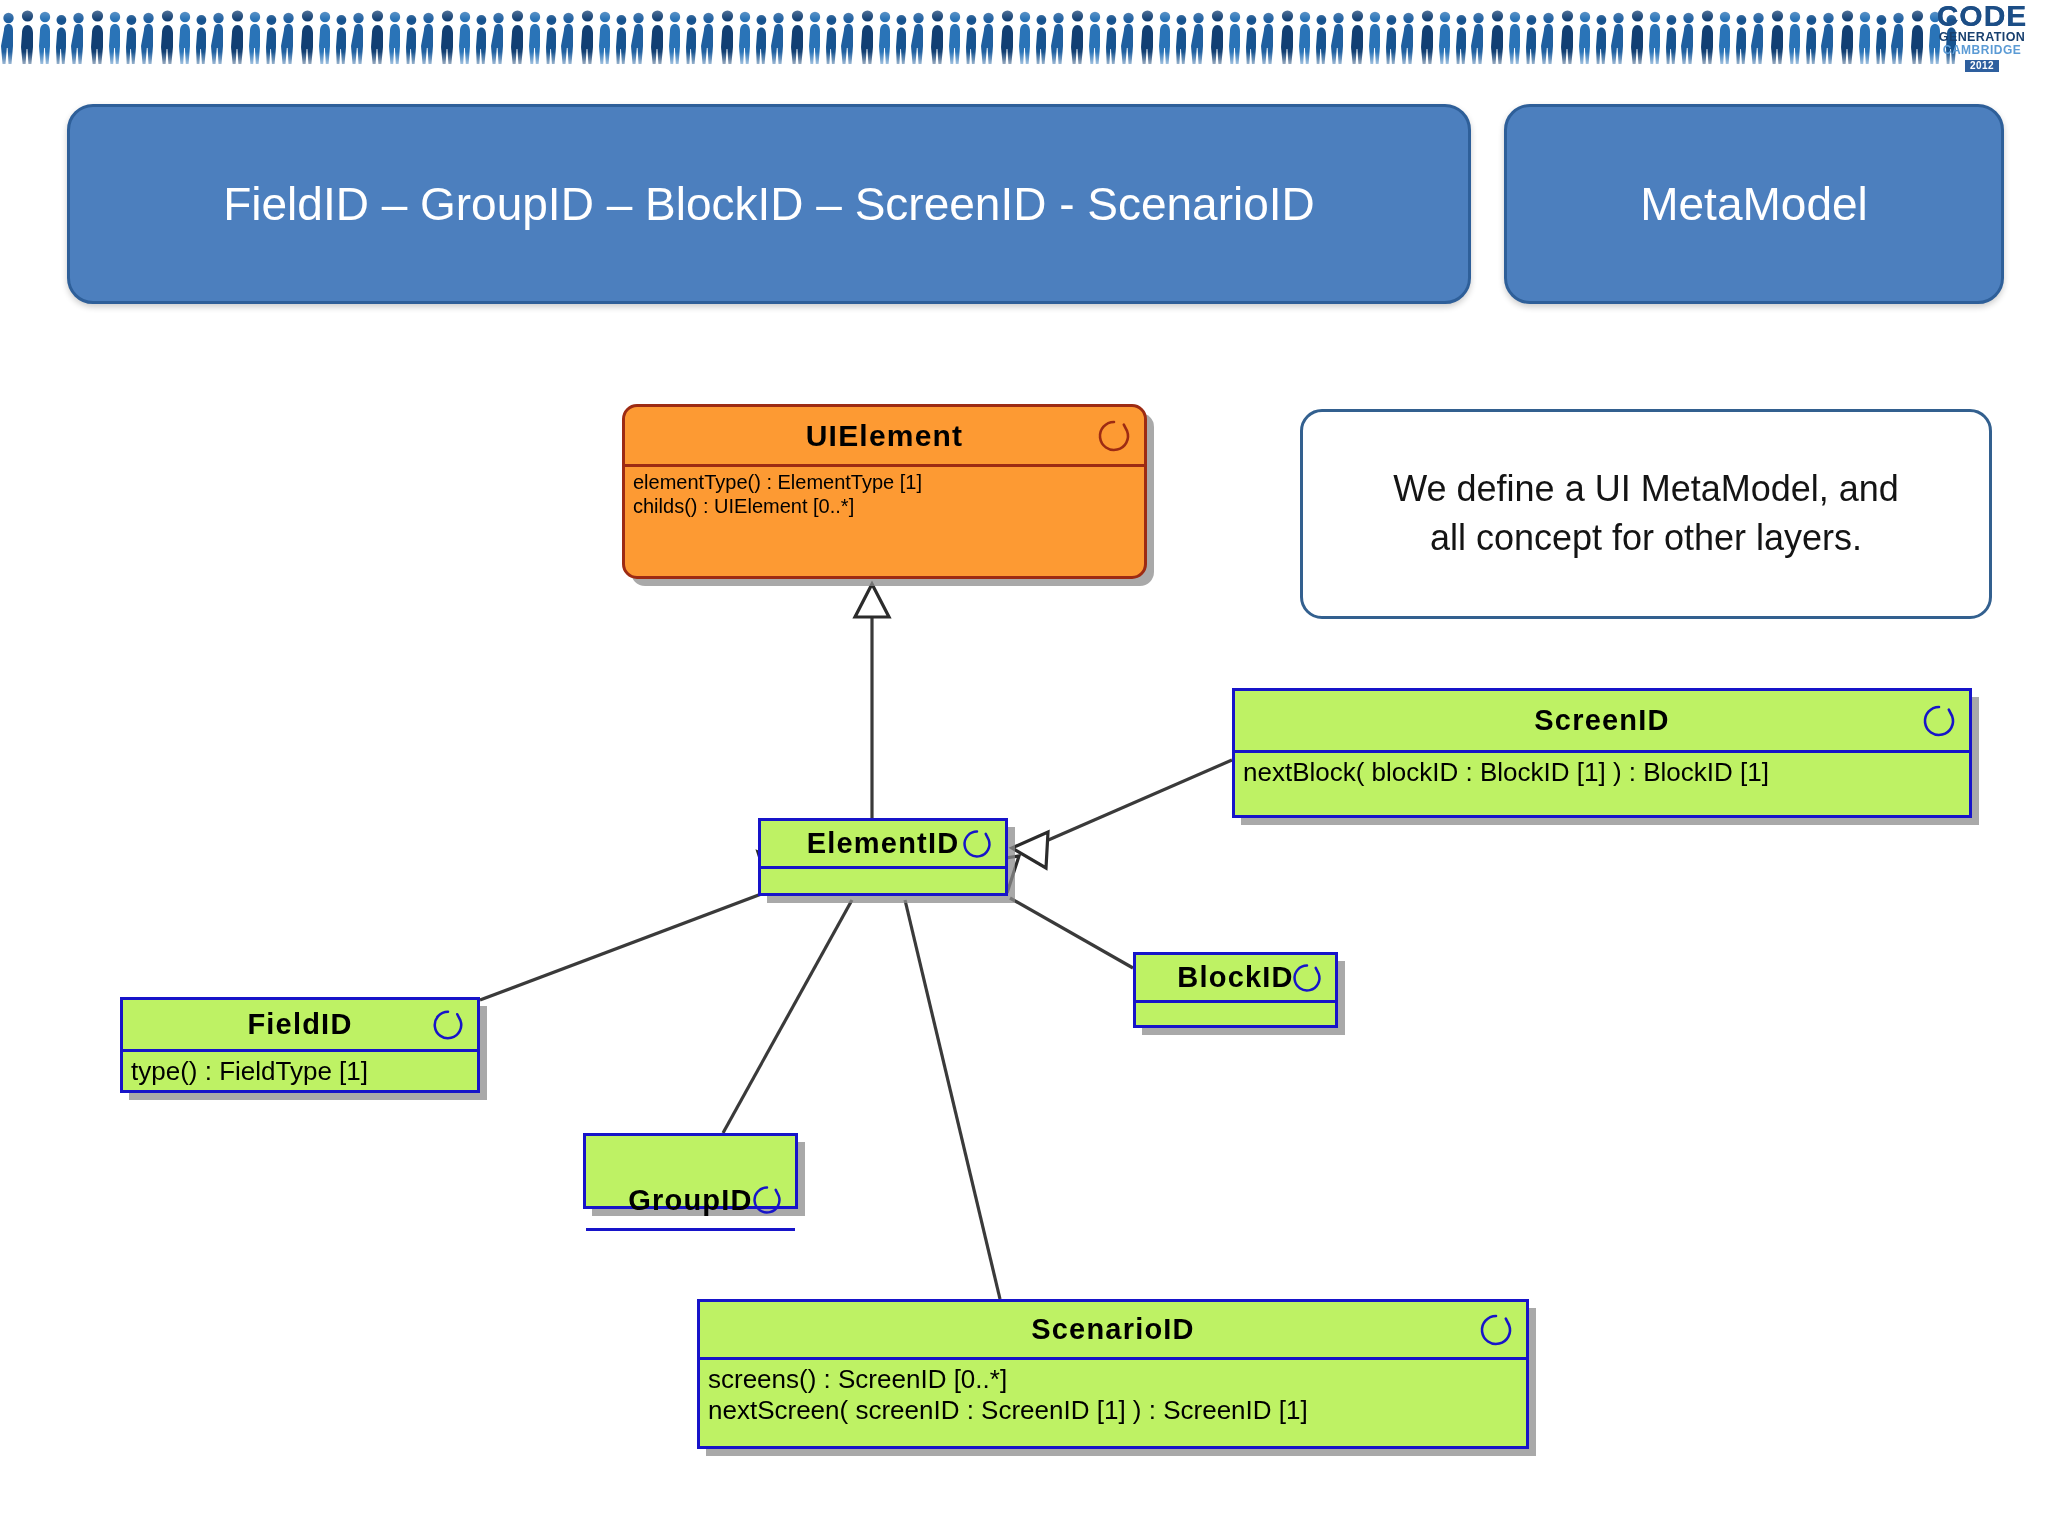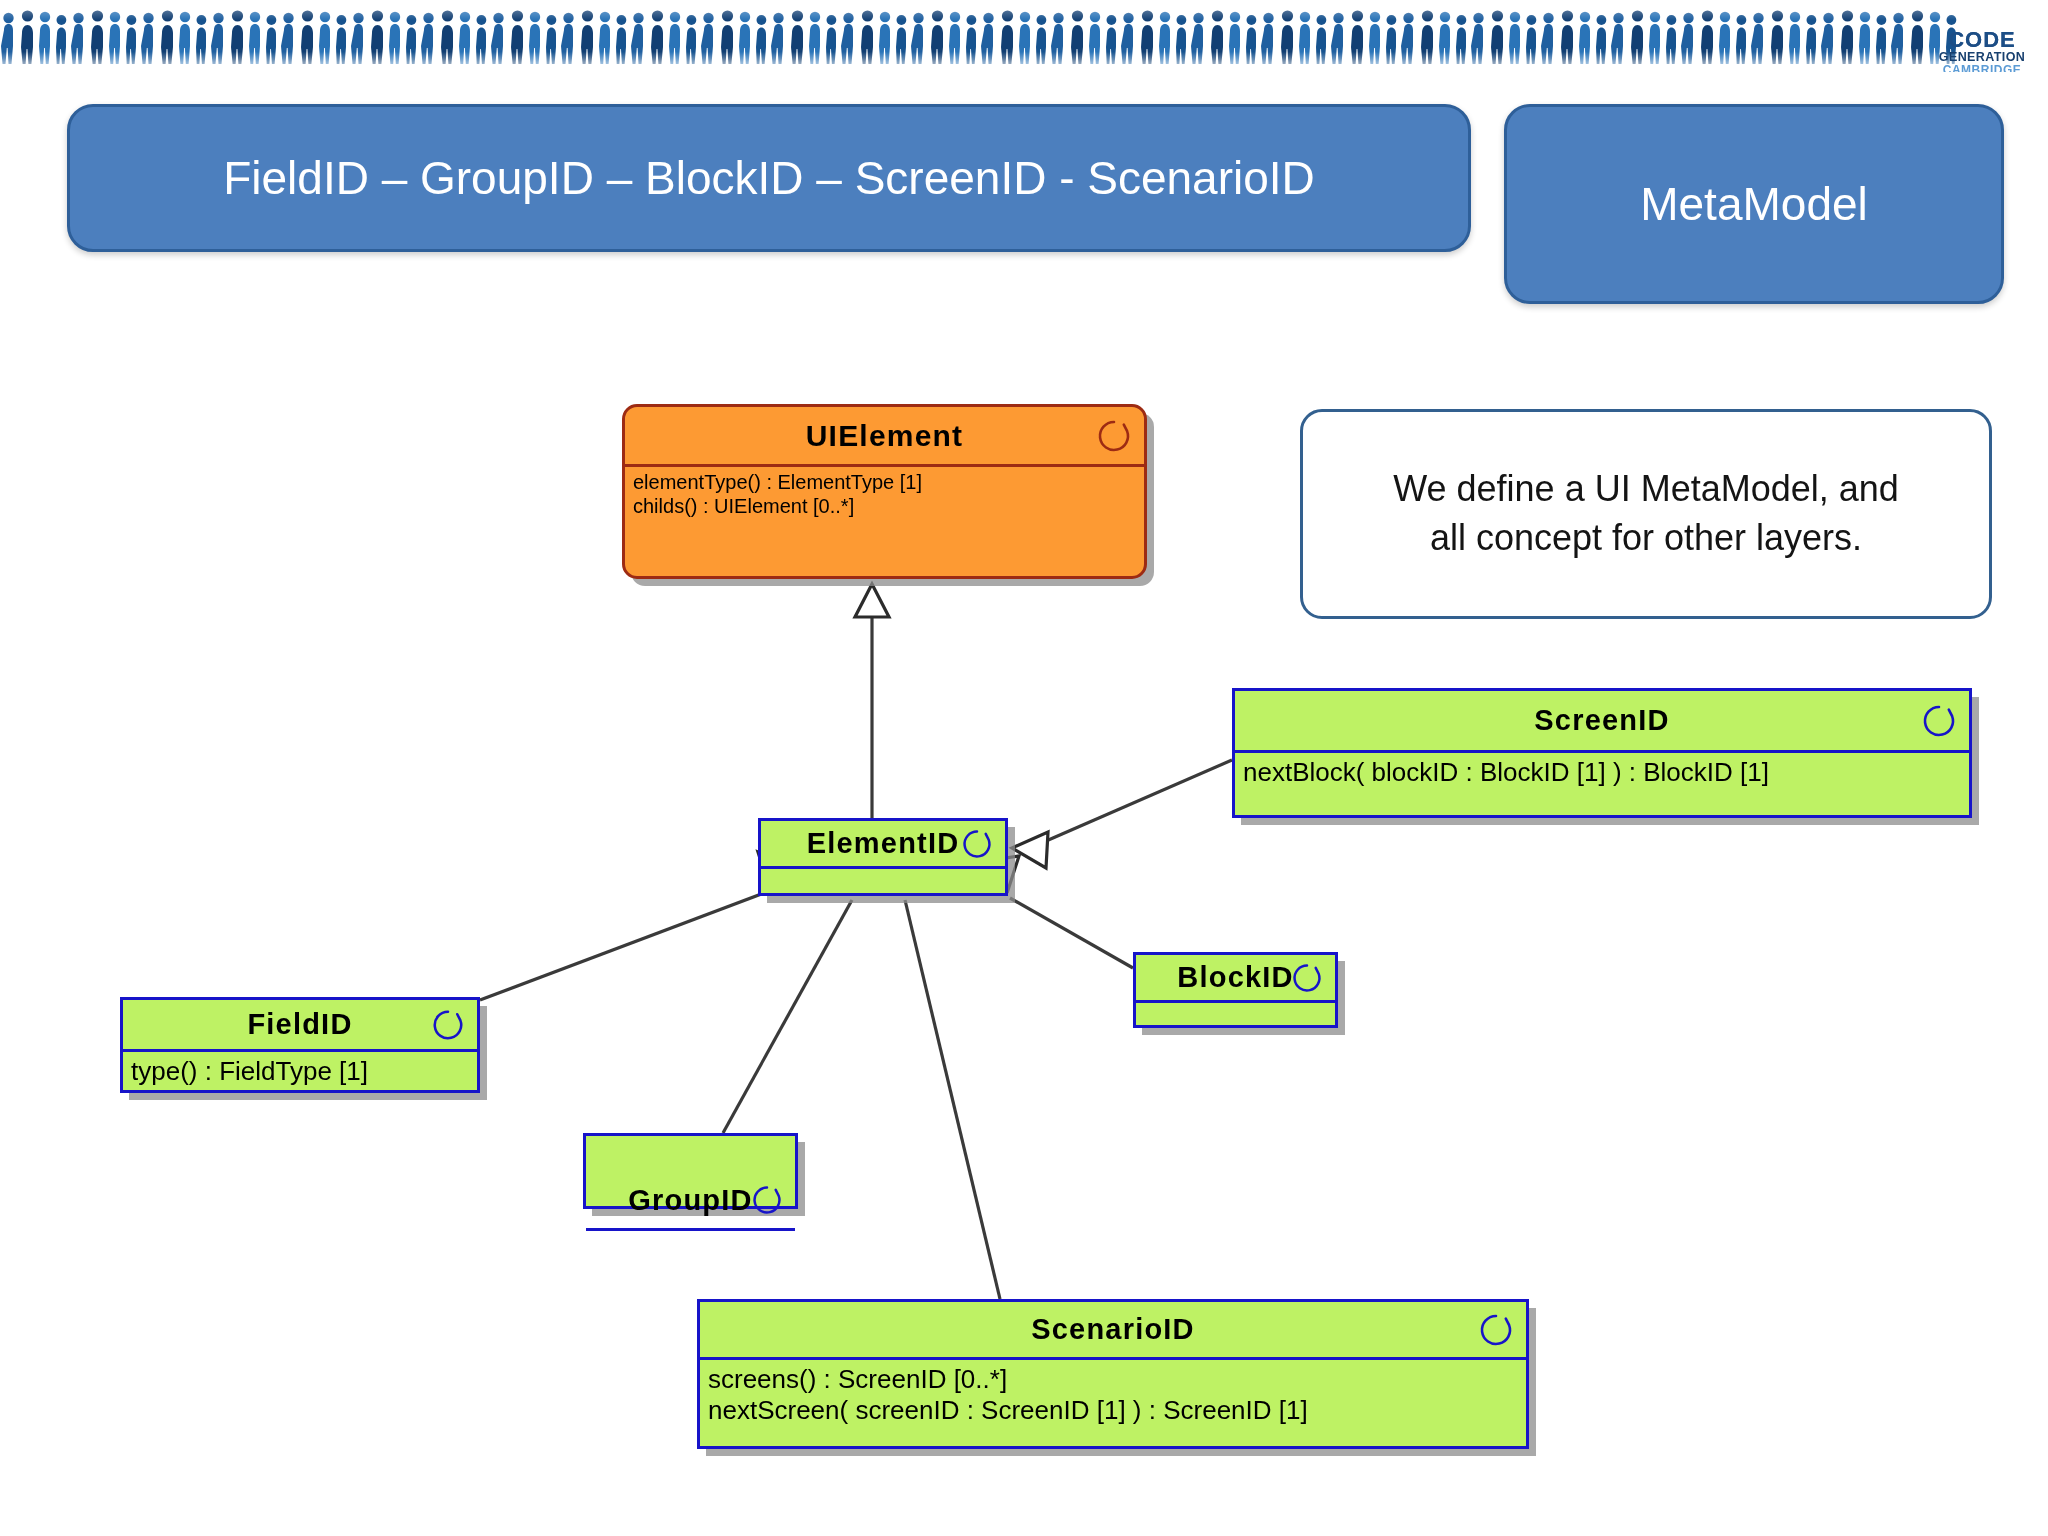--- a/index.html
+++ b/index.html
@@ -27,29 +27,28 @@
 
   #brand-logo {
     position: absolute;
     right: 10px; top: 1px;
     width: 112px; height: 76px;
     text-align: center;
     line-height: 1;
     user-select: none;
   }
   #brand-logo .l-code {
-    font-size: 22px;
+    font-size: 30px;
     font-weight: bold;
     letter-spacing: 1px;
     color: #1c4e86;
     background: linear-gradient(90deg,#2e6fb5 0%, #1b3f74 40%, #2a5f9e 100%);
     -webkit-background-clip: text;
     background-clip: text;
     display: block;
-    margin-top: 28px;
   }
   #brand-logo .l-gen {
     font-size: 12.5px;
     font-weight: bold;
     letter-spacing: .4px;
     color: #18406f;
     display: block;
   }
   #brand-logo .l-cam {
     font-size: 12px;
@@ -77,21 +76,21 @@
     border: 3px solid #2e5f99;
     border-radius: 26px;
     display: flex;
     align-items: center;
     justify-content: center;
     color: #ffffff;
     box-shadow: 0 3px 6px rgba(0,0,0,.20);
   }
   #banner-main {
     left: 67px; top: 104px;
-    width: 1404px; height: 148px;
+    width: 1404px; height: 200px;
     font-size: 46px;
   }
   #banner-meta {
     left: 1504px; top: 104px;
     width: 500px; height: 200px;
     font-size: 46px;
   }
 
   
   #callout {

